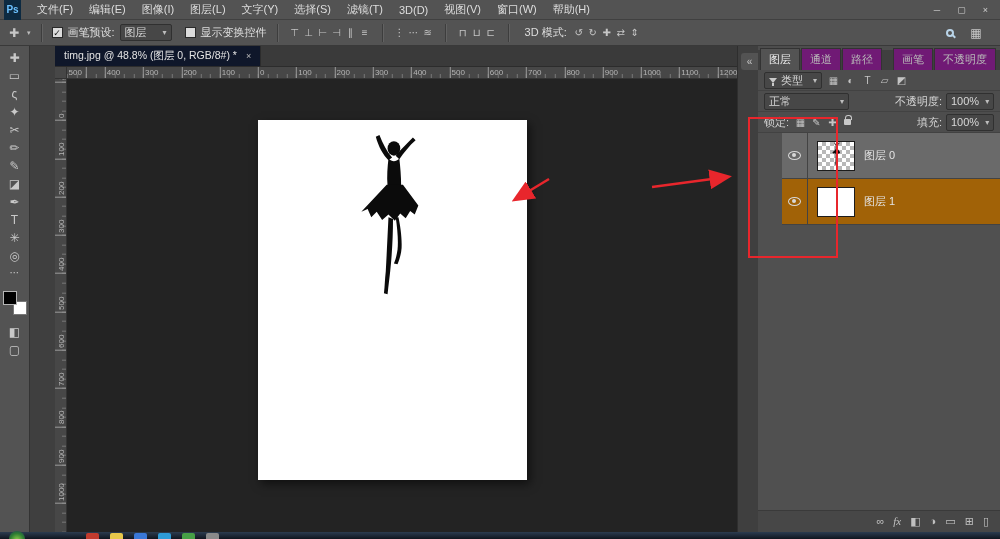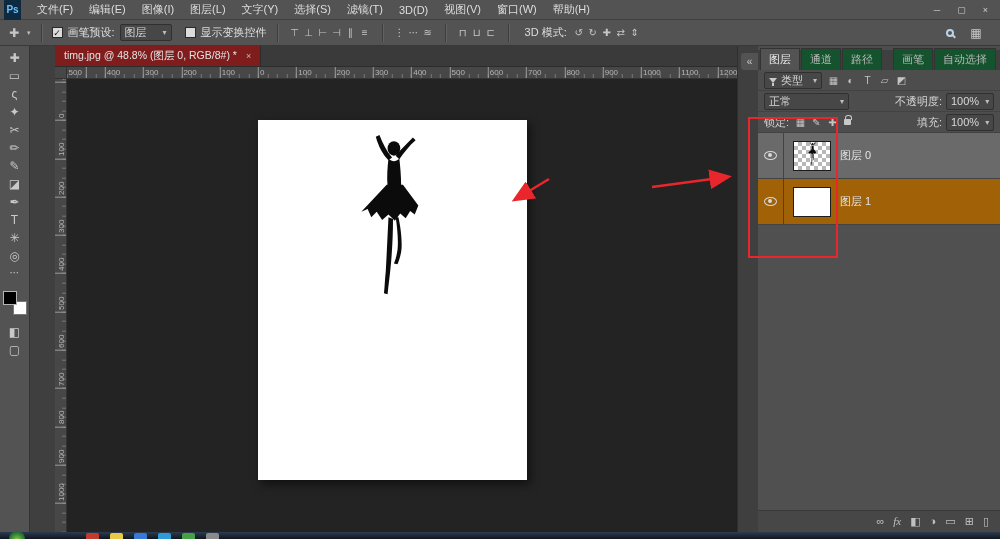--- a/index.html
+++ b/index.html
@@ -45,21 +45,21 @@
   .tool-more { height:14px; font-size:10px; }
   .swatches { position:relative; width:24px; height:24px; margin-top:12px; }
   .fg-swatch { position:absolute; left:0; top:0; width:14px; height:14px; background:#000; border:1px solid #b5b5b5; z-index:2; }
   .bg-swatch { position:absolute; right:0; bottom:0; width:14px; height:14px; background:#fff; border:1px solid #777; }
   .frame-gap { position:absolute; left:30px; top:46px; width:25px; bottom:7px; background:#3f3f3f; }
 
   
   .doc-window { position:absolute; left:55px; top:46px; width:682px; bottom:7px;
                 display:flex; flex-direction:column; background:#3a3a3a; }
   .tab-bar { height:21px; background:#3a3a3a; border-bottom:1px solid #2c2c2c; display:flex; }
-  .doc-tab { background:#7f1d1d; padding:0 9px; display:flex; align-items:center; gap:9px;
+  .doc-tab { background:#0f172a; padding:0 9px; display:flex; align-items:center; gap:9px;
              font-size:10.5px; color:#e2e2e2; border-right:1px solid #2c2c2c; }
   .tab-close { font-size:9px; color:#bbb; }
   .canvas-wrap { position:relative; flex:1; background:#232323; overflow:hidden; }
   .ruler-corner { position:absolute; left:0; top:0; width:12px; height:12px; background:#474747;
                   border-right:1px solid #333; border-bottom:1px solid #333; z-index:3; }
   .ruler-h { position:absolute; left:12px; right:0; top:0; height:12px; background:#474747;
              border-bottom:1px solid #333; overflow:hidden; z-index:2;
              background-image:
                repeating-linear-gradient(to right,#9a9a9a 0 1px,transparent 1px 38.3px),
                repeating-linear-gradient(to right,#777 0 1px,transparent 1px 9.575px);
@@ -86,36 +86,36 @@
 
   
   .dock-strip { position:absolute; left:737px; top:46px; width:21px; bottom:7px; background:#3f3f3f;
                 border-left:1px solid #2e2e2e; }
   .collapse-tab { margin-top:7px; margin-left:3px; width:17px; height:17px; background:#535353;
                   border-radius:3px 0 0 3px; display:flex; align-items:center; justify-content:center;
                   font-size:10px; color:#c9c9c9; }
   .panels { position:absolute; left:758px; top:46px; width:242px; bottom:7px; background:#4d4d4d;
             display:flex; flex-direction:column; padding-top:4px; }
   .panel-tabs { height:20px; display:flex; align-items:flex-end; background:#3f3f3f; padding-left:2px; }
-  .ptab { padding:3px 8px 3px; font-size:11px; background:#14532d; color:#b8b8b8;
+  .ptab { padding:3px 8px 3px; font-size:11px; background:#701a75; color:#b8b8b8;
           border:1px solid #333; border-bottom:none; margin-right:1px; }
   .ptab.active { background:#535353; color:#ededed; }
   .tab-gap { width:10px; }
   .prow { display:flex; align-items:center; padding:0 6px; gap:4px; height:21px;
           background:#4d4d4d; border-bottom:1px solid #424242; }
   .funnel { width:0; height:0; border-left:4px solid transparent; border-right:4px solid transparent;
             border-top:5px solid #c9c9c9; position:relative; }
   .funnel::after { content:""; position:absolute; left:-1px; top:0; width:2px; height:3px; background:#c9c9c9; }
   .picon { width:15px; text-align:center; color:#c4c4c4; font-size:10px; }
   .spacer { flex:1; }
   .plabel { color:#d5d5d5; }
   .padlock { width:7px; height:6px; background:#c9c9c9; border-radius:1px; position:relative; margin:0 3px; }
   .padlock::before { content:""; position:absolute; left:1px; top:-4px; width:5px; height:4px;
                      border:1px solid #c9c9c9; border-bottom:none; border-radius:3px 3px 0 0; }
-  .layer-list { flex:1; background:#505050; overflow:hidden; }
+  .layer-list { flex:1; background:#505050; overflow:hidden;padding-left:24px; }
   .layer-row { height:46px; display:flex; align-items:center; border-bottom:1px solid #434343; background:#a16207; }
   .layer-row.selected { background:#6a6a6a; }
   .eye-col { width:26px; align-self:stretch; display:flex; align-items:center; justify-content:center;
              border-right:1px solid #434343; }
   .eye { width:13px; height:9px; border:1px solid #d8d8d8; border-radius:50%; position:relative; }
   .eye::after { content:""; position:absolute; left:3px; top:1px; width:4px; height:4px;
                 background:#d8d8d8; border-radius:50%; }
   .thumb { width:38px; height:30px; margin:0 9px; border:1px solid #1c1c1c; position:relative;
            display:flex; align-items:center; justify-content:center; }
   .thumb-white { background:#ffffff; }
@@ -310,21 +310,21 @@
     <div class="collapse-tab">«</div>
   </div>
 
   <div class="panels">
     <div class="panel-tabs">
         <div class="ptab active">图层</div>
         <div class="ptab">通道</div>
         <div class="ptab">路径</div>
         <span class="tab-gap"></span>
         <div class="ptab">画笔</div>
-        <div class="ptab">自动选择</div>
+        <div class="ptab">不透明度</div>
       </div>
     <div class="prow">
       <div class="dropdown" style="width:58px">
         <span style="display:inline-flex;align-items:center;gap:4px">
           <span class="funnel"></span>
           <span>类型</span>
         </span>
         <span class="caret">▾</span>
       </div>
       <div class="icon-group" style="gap:2px">

